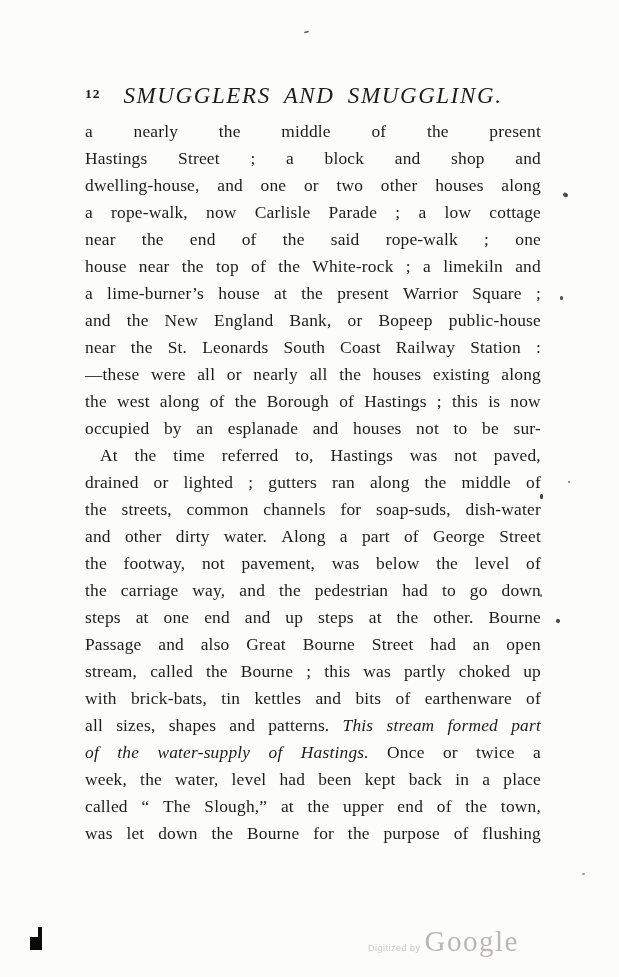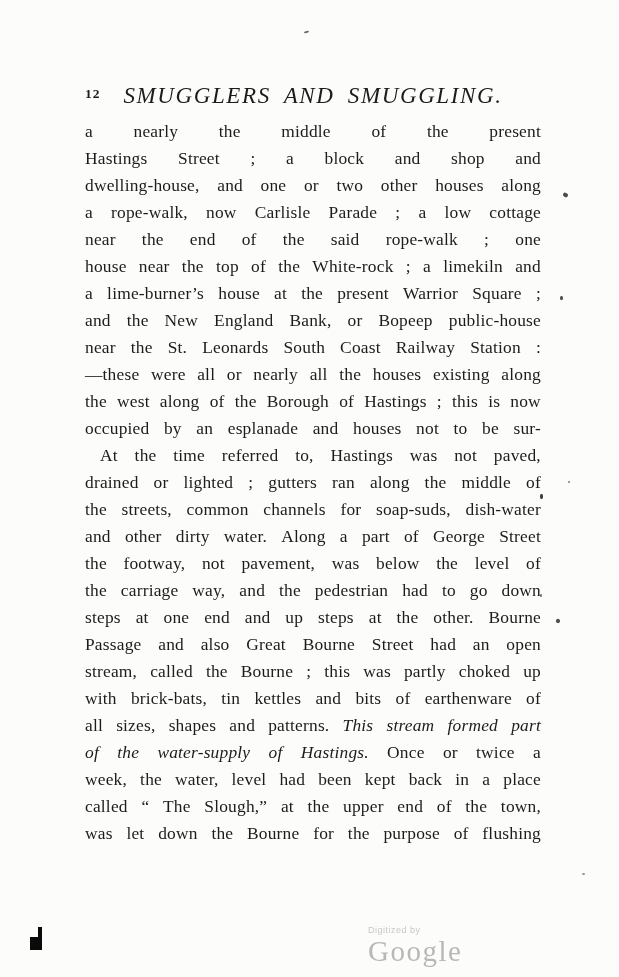--- a/index.html
+++ b/index.html
@@ -52,21 +52,20 @@
     white-space: nowrap;
   }
   .line.indent { padding-left: 15px; }
   .italic { font-style: italic; }
   
   .watermark {
     position: absolute;
     left: 368px; top: 925px;
     display: flex; align-items: baseline;
     user-select: none;
-    flex-direction: column;
   }
   .wm-prefix {
     font-family: "Liberation Sans", sans-serif;
     font-size: 9px;
     color: #c8c7c4;
     letter-spacing: 0.5px;
     margin-right: 4px;
   }
   .wm-brand {
     font-family: "Liberation Serif", "DejaVu Serif", serif;

